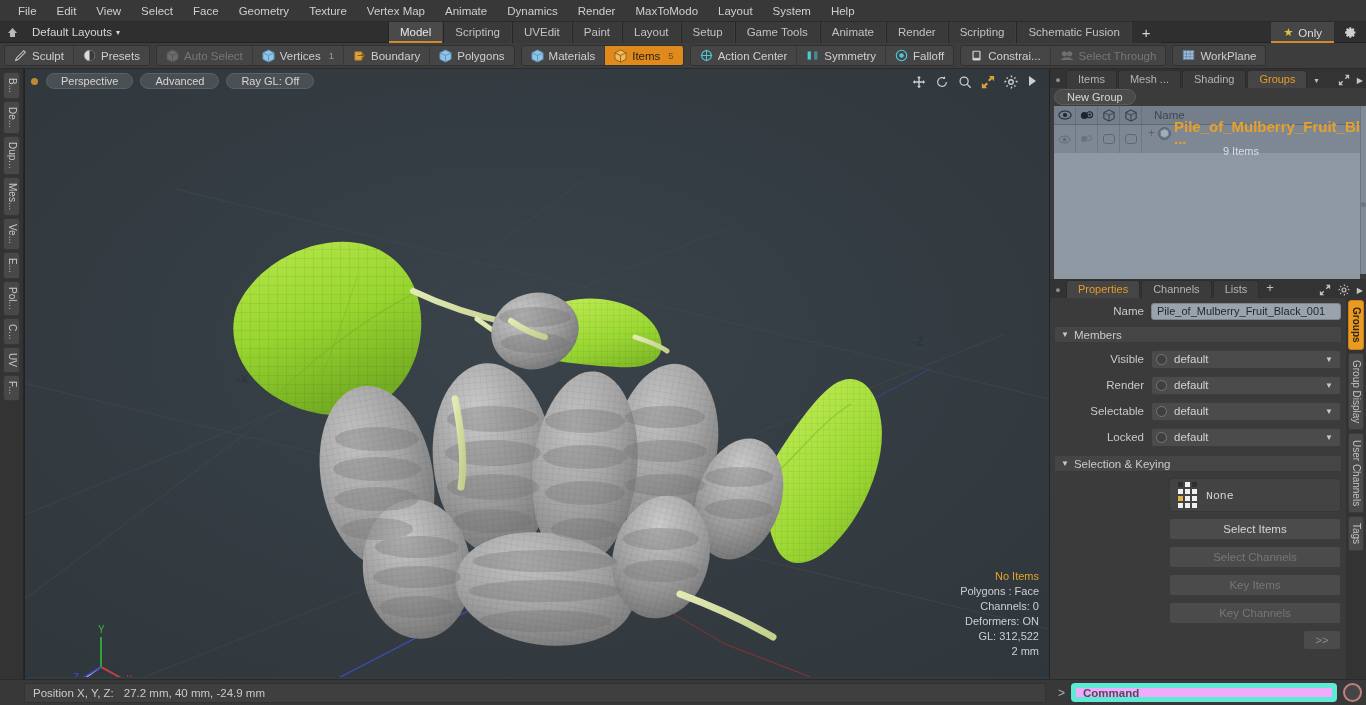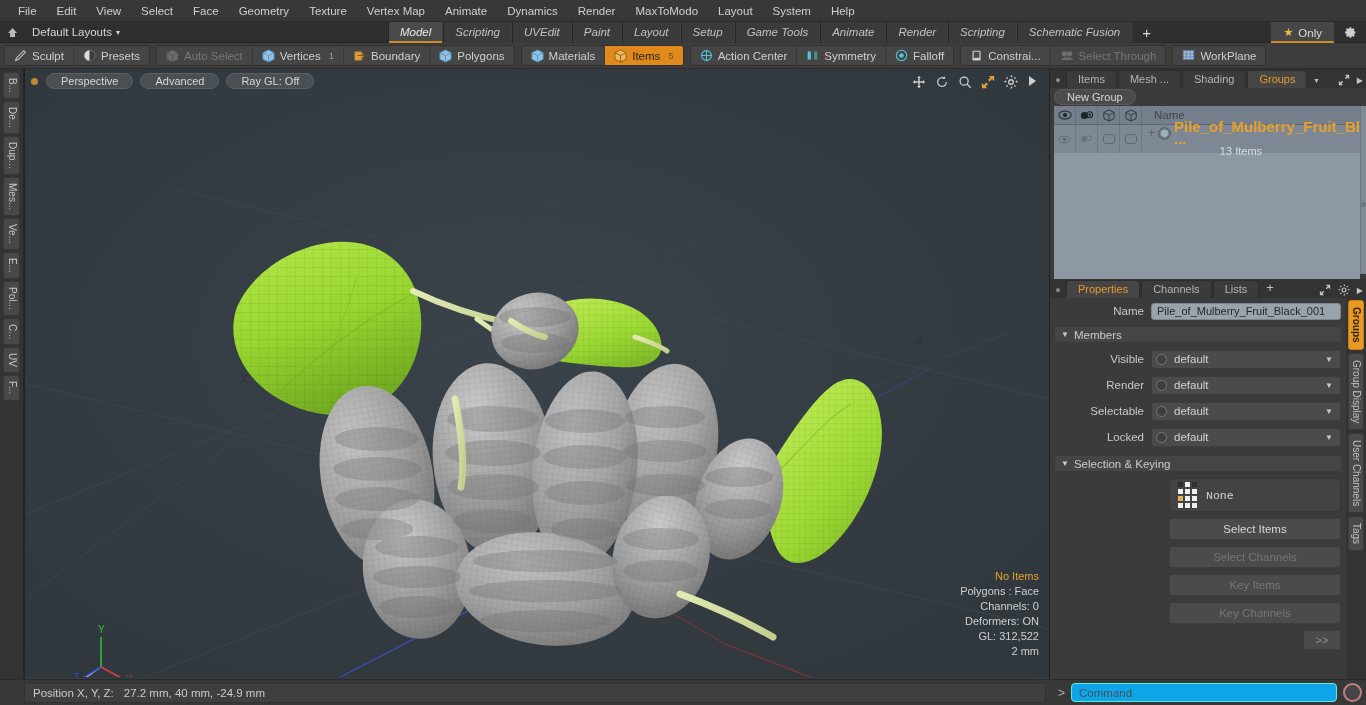--- a/index.html
+++ b/index.html
@@ -18,21 +18,21 @@
   .menubar .mi { padding:2px 10px; color:#cfcfcf; font-size:11.5px; white-space:nowrap; }
 
   
   .layoutbar { height:21px; background:#2f2f2f; display:flex; align-items:center;
                border-bottom:1px solid #232323; position:relative; }
   .home-ic { width:24px; text-align:center; color:#b9b9b9; font-size:12px; }
   .layout-sel { padding:0 8px; color:#d6d6d6; font-size:11.5px; display:flex; align-items:center; gap:4px;}
   .lay-tabs { display:flex; align-items:stretch; margin-left:260px; height:21px; }
   .lay-tabs .t { padding:0 11px; display:flex; align-items:center; font-size:11.5px;
                  color:#c2c2c2; border-left:1px solid #262626; border-right:1px solid #404040;
-                 background:#3a3a3a;font-style:italic; }
+                 background:#3a3a3a; }
   .lay-tabs .t.active { background:#4a4a4a; color:#e8e8e8; box-shadow: inset 0 -2px 0 #d08a2a; }
   .lay-tabs .plus { padding:0 10px; display:flex; align-items:center; color:#d5d5d5; font-size:15px; background:#2f2f2f; border:none;}
   .only-btn { position:absolute; right:32px; top:0; height:21px; display:flex; align-items:center;
               gap:5px; padding:0 12px; background:#464646; color:#dcdcdc; font-size:11.5px;
               box-shadow: inset 0 -2px 0 #d08a2a; }
   .only-btn .star { color:#e3c13a; font-size:11px; }
   .gear-right { position:absolute; right:4px; top:2px; width:24px; height:17px; text-align:center; color:#cfcfcf; font-size:12px;}
 
   
   .modebar { height:26px; background:#3d3d3d; display:flex; align-items:center;
@@ -130,22 +130,22 @@
           color:#c3c3c3; font-size:10px; writing-mode:vertical-rl; padding:6px 1px; text-align:center; }
   .rtab.active { background:#e89a22; color:#2e2410; border-color:#c9801a; font-weight:bold; }
 
   
   .bottom { height:26px; display:flex; align-items:center; background:#383838; border-top:1px solid #2a2a2a;}
   .statuswrap { flex:1; display:flex; align-items:center; padding-left:24px; height:26px;}
   .statusbar { flex:1; height:20px; background:#3f3f3f; border:1px solid #323232; display:flex;
                align-items:center; padding-left:8px; color:#cacaca; font-size:11.5px; gap:10px; margin-right:4px;}
   .cmdwrap { width:316px; display:flex; align-items:center; gap:6px; padding-right:4px;}
   .cmd-gt { color:#b0b0b0; font-size:12px; padding-left:8px;}
-  .cmdfield { flex:1; height:19px; background:#0ea5e9; border:1px solid #5eead4; border-radius:4px;
-              color:#474f57; font-size:11.5px; padding:0 7px; display:flex; align-items:center;}
+  .cmdfield { flex:1; height:19px; background:#f0abfc; border:5px solid #5eead4; border-radius:4px;
+              color:#474f57; font-size:11.5px; padding:0 7px; display:flex; align-items:center;font-weight:bold;}
   .rec { width:19px; height:19px; border-radius:50%; border:2px solid #c08080; background:#454545;}
 </style>
 </head>
 <body>
 
 <div class="app">
 
   <div class="menubar" id="menubar">
       <div class="mi">File</div>
       <div class="mi">Edit</div>
@@ -650,21 +650,21 @@
               <div style="display:flex;align-items:center;gap:3px;">
                 <span style="color:#5c656f;font-size:12px;">+</span>
                 <span>
                   <svg class="ic" width="13" height="13" viewBox="0 0 14 14">
                       <circle cx="7" cy="7" r="6.3" fill="#6e7a86" stroke="#4e5761" stroke-width="1"></circle>
                       <path d="M7 2.4 L11 4.6 V9 L7 11.4 L3 9 V4.6 Z" fill="#9fb0bd"></path>
                     </svg>
                 </span>
                 <span class="t1">Pile_of_Mulberry_Fruit_Bl ...</span>
               </div>
-              <span class="t2">13 Items</span>
+              <span class="t2">9 Items</span>
             </div>
           </div>
           <div class="lbody"></div>
         </div>
         <div class="lscroll">
           <div style="width:5px;height:5px;border-radius:50%;background:#6c7681;margin:96px auto 0;"></div>
         </div>
       </div>
 
       <div class="tabrow" style="margin-top:5px;">

